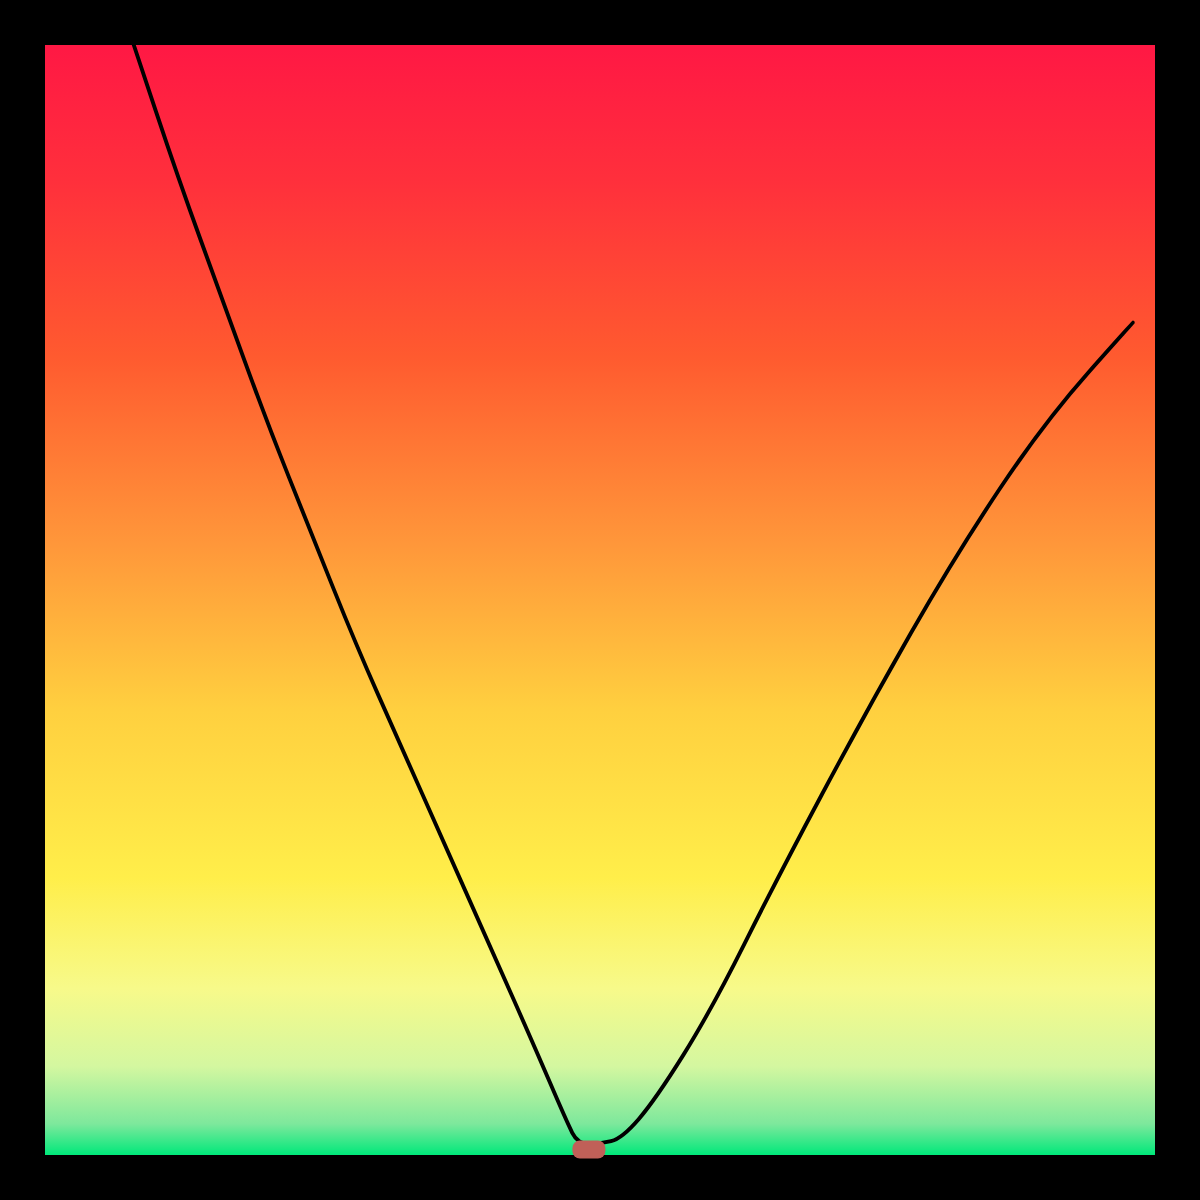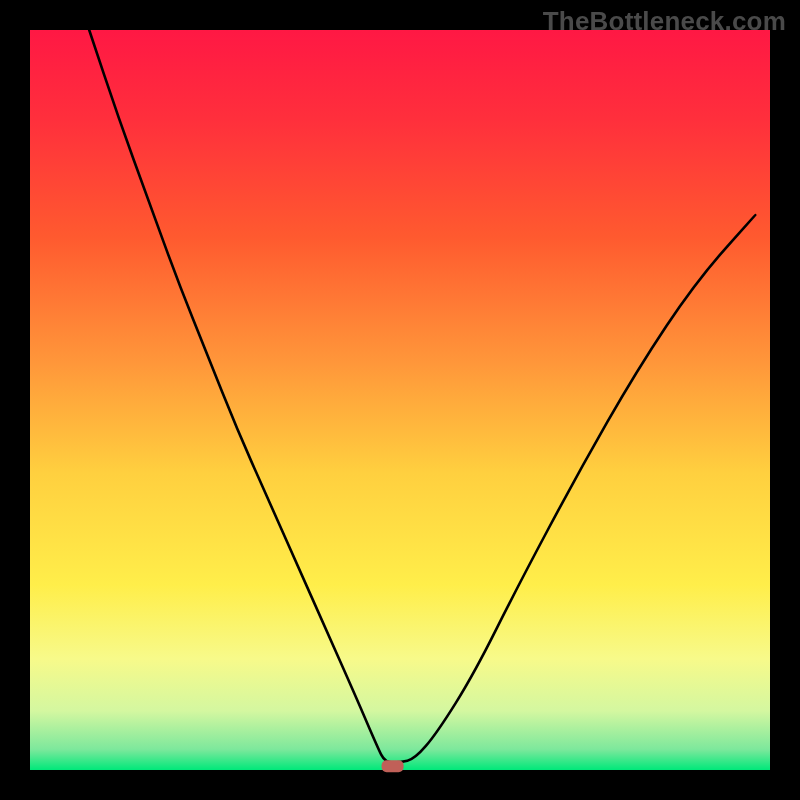--- a/index.html
+++ b/index.html
@@ -27,21 +27,20 @@
     letter-spacing: 0.2px;
   }
   svg {
     display: block;
   }
 </style>
 </head>
 <body>
 
 <div class="container">
-  <div class="watermark">TheBottleneck.com</div>
   <svg id="chart-svg" width="800" height="800">
     <defs>
       <linearGradient id="bg-grad" x1="0" y1="0" x2="0" y2="1">
           <stop offset="0%" stop-color="#ff1844"></stop>
           <stop offset="12%" stop-color="#ff2f3c"></stop>
           <stop offset="28.000000000000004%" stop-color="#ff5a2f"></stop>
           <stop offset="45%" stop-color="#ff973a"></stop>
           <stop offset="60%" stop-color="#ffd03f"></stop>
           <stop offset="75%" stop-color="#ffee4a"></stop>
           <stop offset="85%" stop-color="#f7fa8a"></stop>

